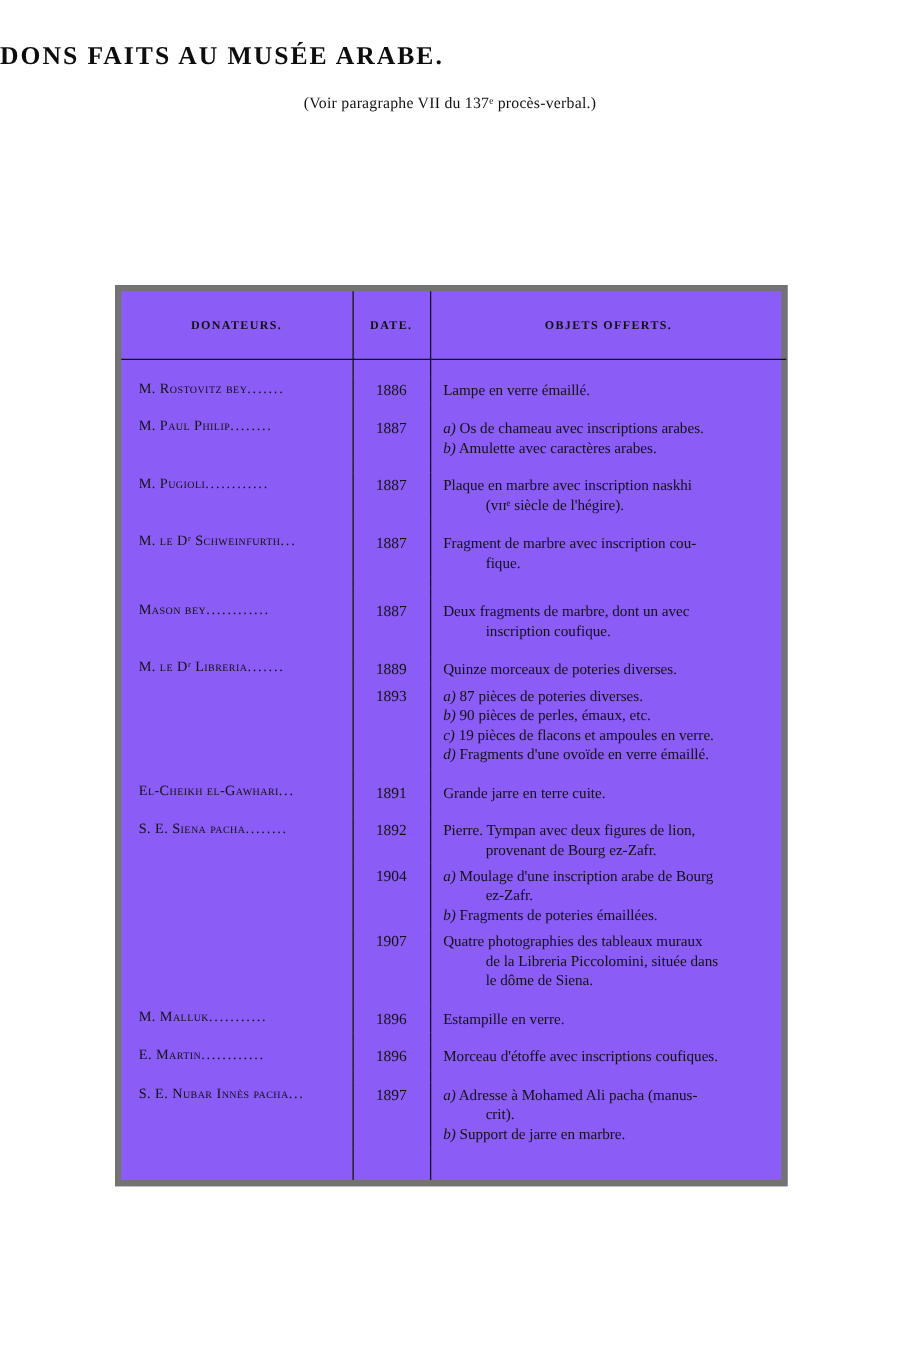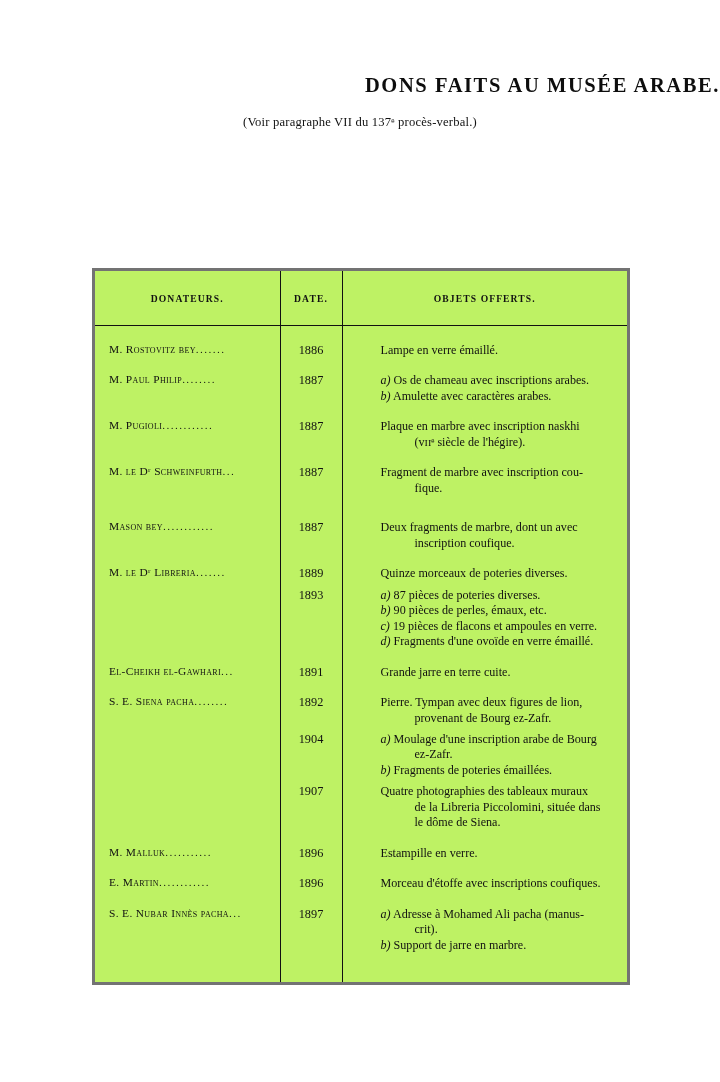--- a/index.html
+++ b/index.html
@@ -16,43 +16,43 @@
     overflow: hidden;
   }
   .page {
     width: 720px;
     height: 1082px;
     position: relative;
     box-sizing: border-box;
     padding: 0;
   }
   .doc-title {
-    text-align: right;
+    text-align: left;
     font-family: "Liberation Serif", serif;
     font-size: 20.5px;
     font-weight: bold;
     letter-spacing: 1.6px;
-    margin-top: 74px;
+    margin-top: 34px;
     color: #0d0d0d;
   }
   .doc-subtitle {
     text-align: center;
     font-family: "Liberation Serif", serif;
     font-size: 12.6px;
     margin-top: 18px;
     letter-spacing: 0.2px;
     color: #111;
   }
   .table-wrap {
     position: absolute;
     left: 92px;
     top: 194px;
     width: 538px;
-    border: 3px solid #737373;
-    background: #bef264;
+    border: 5px solid #737373;
+    background: #8b5cf6;
     box-sizing: border-box;
   }
   table.tbl {
     border-collapse: collapse;
     width: 100%;
     table-layout: fixed;
   }
   table.tbl col.c1 { width: 185px; }
   table.tbl col.c2 { width: 62px; }
   table.tbl col.c3 { width: 285px; }
@@ -69,21 +69,21 @@
     text-align: center;
     vertical-align: middle;
   }
   thead th:last-child { border-right: none; }
 
   tbody td {
     border-right: 1.6px solid #111;
     vertical-align: top;
     padding: 0;
   }
-  tbody td:last-child { border-right: none; padding-left: 28px; }
+  tbody td:last-child { border-right: none; }
 
   tbody tr.grp > td { padding-top: 0; }
 
   .cell-don {
     font-family: "Liberation Serif", serif;
     font-size: 11.4px;
     padding: 3px 10px 3px 14px;
     white-space: nowrap;
     letter-spacing: 0.1px;
   }

